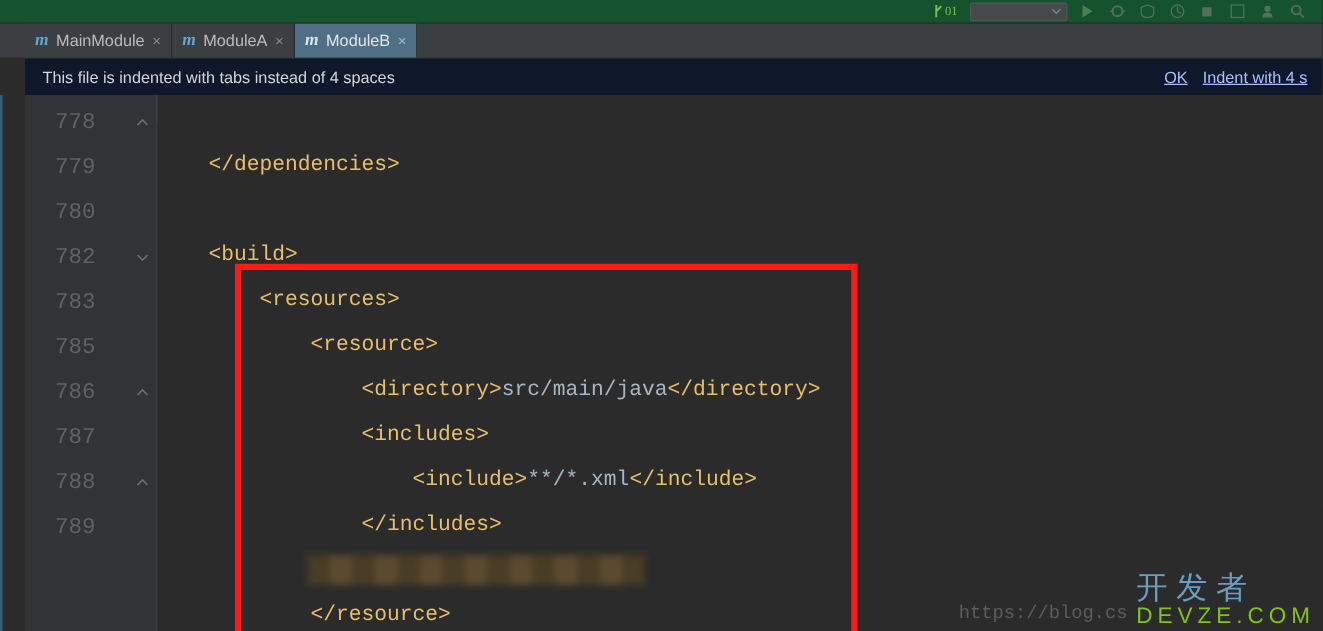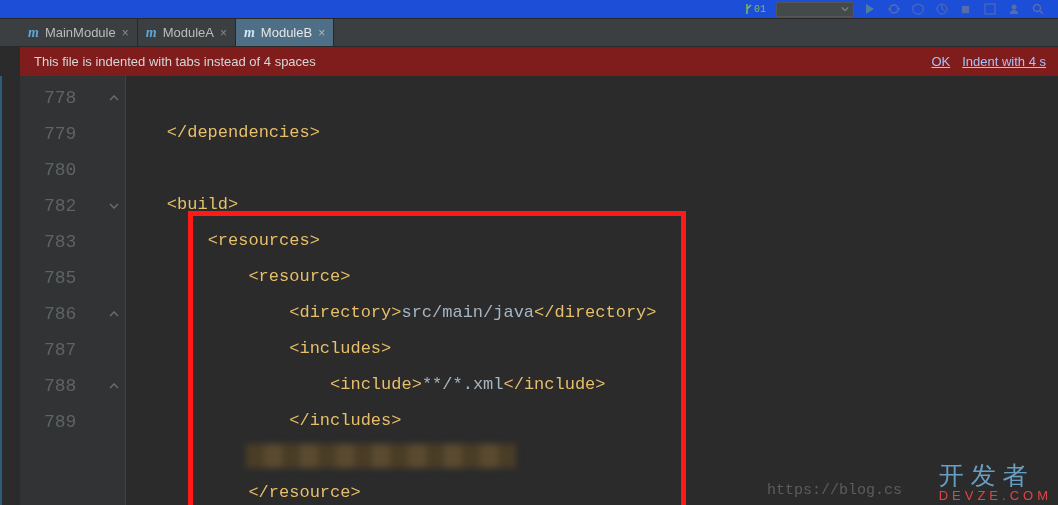--- a/index.html
+++ b/index.html
@@ -9,27 +9,28 @@
     background: #2b2b2b;
     font-family: Consolas, 'Courier New', monospace;
     color: #a9b7c6;
     overflow: hidden;
     position: relative;
   }
 
   
   .top-toolbar {
     height: 19px;
-    background: #1d4ed8;
+    background: #14532d;
     display: flex;
     align-items: center;
     justify-content: flex-end;
     gap: 10px;
     padding-right: 12px;
     border-bottom: 1px solid #282828;
+    font-family: Liberation Serif, serif;
   }
   .tb-icon { width: 14px; height: 14px; opacity: 0.55; }
   .tb-badge {
     color: #7fbf4d; font-size: 10px; display: flex; align-items:center; gap:2px;
   }
   .tb-select {
     width: 78px; height: 15px; background: #44494b;
     border: 1px solid #555; border-radius: 2px;
     display: flex; align-items: center; justify-content: flex-end;
     padding: 0 4px;
@@ -61,21 +62,21 @@
   .tab .file-icon {
     font-style: italic; font-weight: bold; color: #5fa6d6;
     font-family: serif; font-size: 14px;
   }
   .tab.active .file-icon { color: #cfe6f7; }
   .tab .close { opacity: 0.6; font-size: 12px; }
 
   
   .notify-bar {
     height: 29px;
-    background: #7f1d1d;
+    background: #0f172a;
     color: #d6d6d6;
     display: flex;
     align-items: center;
     padding: 0 12px 0 14px;
     font-family: 'Segoe UI', sans-serif;
     font-size: 13px;
     justify-content: space-between;
     margin-left: 20px;
   }
   .notify-actions { display: flex; gap: 12px; }
@@ -165,21 +166,21 @@
   .wm1 {
     position: absolute;
     right: 6px; bottom: 2px;
     font-family: sans-serif;
     color: #6da5cc;
     font-size: 25px;
     font-weight: 500;
     opacity: 0.95;
     letter-spacing: 0px;
   }
-  .wm1 .sub { font-size: 13px; display:block; letter-spacing:4px; color:#ef4444; margin-top:-4px;}
+  .wm1 .sub { font-size: 18px; display:block; letter-spacing:4px; color:#84cc16; margin-top:-4px;}
   .wm2 {
     position: absolute;
     right: 156px; bottom: 6px;
     font-size: 15px;
     color: #5a5d5f;
   }
 
 </style>
 </head>
 <body>

